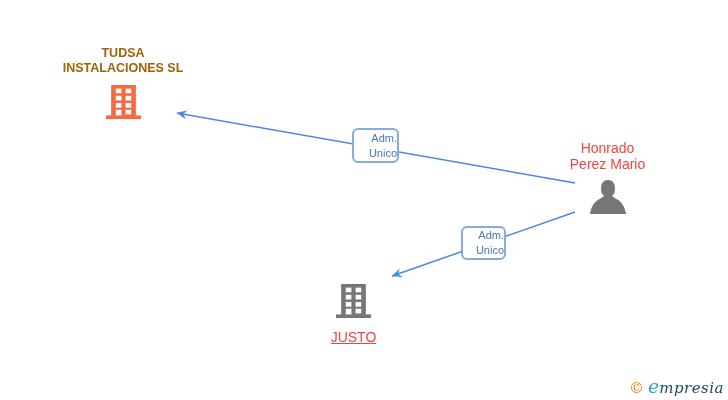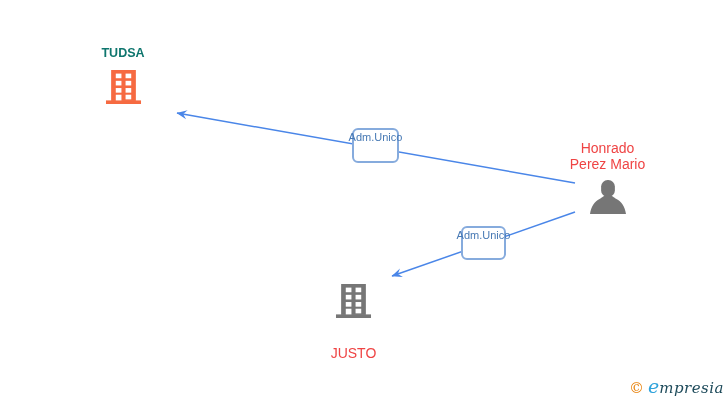--- a/index.html
+++ b/index.html
@@ -28,43 +28,44 @@
     cursor: pointer;
   }
   .node-label {
     color: #ef4444;
     font-size: 14px;
     line-height: 16px;
     white-space: nowrap;
   }
   .node-label.bold {
     font-weight: bold;
-    color: #0f766e;
+    color: #a16207;
     font-size: 12.5px;
     line-height: 15px;
   }
   .node-icon { display: inline-block; }
   .node-tudsa  { left: 28px;  top: 46px;  width: 190px; }
   .node-tudsa .node-icon { margin-top: 9px; }
   .node-honrado { left: 540px; top: 140px; width: 135px; }
   .node-honrado .node-icon { margin-top: 8px; }
   .node-justo  { left: 286px; top: 284px; width: 135px; }
-  .node-justo .node-label { margin-top: 23px; }
+  .node-justo .node-label { margin-top: 7px; text-decoration: underline; }
   .edge-label {
     position: absolute;
     z-index: 3;
     box-sizing: border-box;
     background: #ffffff;
     border: 2px solid #86abdd;
     border-radius: 6px;
     color: #4779b4;
     font-size: 11px;
     line-height: 15px;
     text-align: right;
     display: flex;
+    flex-direction: column;
     justify-content: center;
   }
   .edge-label-1 { left: 352px; top: 128px; width: 47px; height: 35px; }
   .edge-label-2 { left: 461px; top: 226px; width: 45px; height: 34px; }
   .logo {
     position: absolute;
     right: 4px;
     bottom: 3px;
     z-index: 2;
     font-family: "DejaVu Serif", serif;
@@ -89,20 +90,21 @@
         <path d="M1,0.5 L11.5,5 L1,9.5 L4.8,5 Z" fill="#4a86e8"></path>
       </marker>
     </defs>
     <line x1="575" y1="183" x2="177" y2="113" marker-end="url(#arrowhead)"></line>
     <line x1="575" y1="212" x2="392" y2="276" marker-end="url(#arrowhead)"></line>
   </svg>
 
   <div class="node node-tudsa">
     <div class="node-label bold">
       <div>TUDSA</div>
+      <div>INSTALACIONES SL</div>
     </div>
     <span class="node-icon">
       <svg width="37" height="34" viewBox="0 0 34 33" color="#f66a41">
         <rect x="0" y="29.5" width="34" height="3.5" fill="currentColor"></rect>
         <rect x="5" y="0" width="24" height="30" fill="currentColor"></rect>
         <rect x="9.5" y="3.5" width="5.5" height="4.5" fill="#ffffff"></rect>
         <rect x="19" y="3.5" width="5.5" height="4.5" fill="#ffffff"></rect>
         <rect x="9.5" y="10.5" width="5.5" height="4.5" fill="#ffffff"></rect>
         <rect x="19" y="10.5" width="5.5" height="4.5" fill="#ffffff"></rect>
         <rect x="9.5" y="17.5" width="5.5" height="4.5" fill="#ffffff"></rect>

